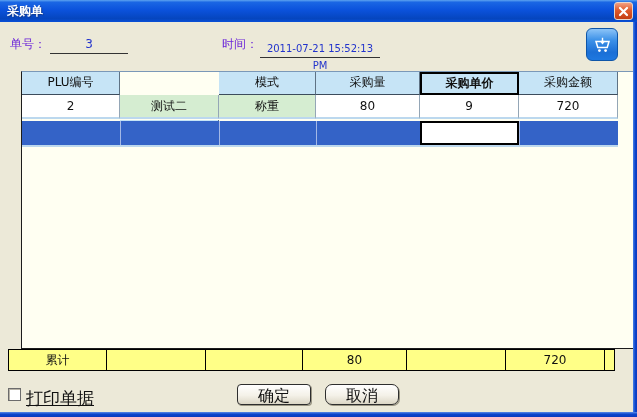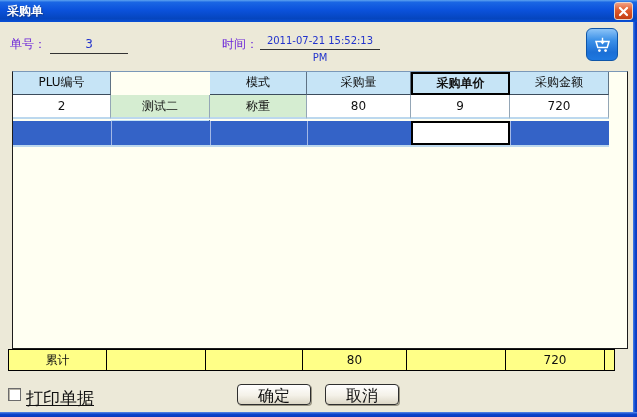--- a/index.html
+++ b/index.html
@@ -26,21 +26,21 @@
   .field-value{position:absolute;font-size:12px;color:#2233CC;text-align:center;
     border-bottom:1px solid #333;height:17px;line-height:17px;}
   .field-value.small{font-size:10px;}
 
   .cart-btn{position:absolute;left:586px;top:28px;width:32px;height:33px;border-radius:6px;
     border:1px solid #0E55A8;box-sizing:border-box;
     background:linear-gradient(180deg,#8CC4F8 0%,#3E92E8 35%,#1B6FD6 75%,#1E78E0 100%);
     display:flex;align-items:center;justify-content:center;cursor:pointer;}
 
   
-  .grid{position:absolute;left:12px;top:71px;width:616px;height:278px;box-sizing:border-box;
+  .grid{position:absolute;left:21px;top:71px;width:616px;height:278px;box-sizing:border-box;
     background:#FFFFF2;border:1px solid #1c1c1c;border-top-color:#7A98B8;}
   .cell{position:absolute;box-sizing:border-box;text-align:center;font-size:12px;color:#111;overflow:hidden;white-space:nowrap;}
   .hdr{top:0;height:23px;line-height:21px;background:#C6E4F6;
     border-right:1px solid #5E7284;border-bottom:1px solid #3C4C5C;}
   .hdr.focused{border:2px solid #000;font-weight:bold;line-height:19px;}
   .r1{top:23px;height:24px;line-height:22px;background:#ffffff;
     border-right:1px solid #94A6B6;border-bottom:2px solid #BCD8EE;}
   .r1.green{background:#D5EDD1;}
   .sel-row{position:absolute;left:0;top:49px;width:596px;height:24px;background:#3463C7;
     border-bottom:2px solid #BCD8EE;box-sizing:content-box;}
@@ -74,21 +74,21 @@
       <svg width="11" height="11" viewBox="0 0 11 11">
         <path d="M2 2 L9 9 M9 2 L2 9" stroke="#ffffff" stroke-width="2.2" stroke-linecap="round"></path>
       </svg>
     </div>
   </div>
 
   <span class="field-label" style="left:10px;top:36px;">单号：</span>
   <span class="field-value" style="left:50px;top:36px;width:78px;">3</span>
 
   <span class="field-label" style="left:222px;top:36px;">时间：</span>
-  <span class="field-value small" style="left:260px;top:32px;width:120px;">2011-07-21 15:52:13 PM</span>
+  <span class="field-value small" style="left:260px;top:40px;width:120px;">2011-07-21 15:52:13 PM</span>
 
   <div class="cart-btn">
     <svg width="21" height="21" viewBox="0 0 21 21">
       <path d="M4 7.5 H17 L15.2 13.5 H5.8 Z" fill="none" stroke="#ffffff" stroke-width="1.5"></path>
       <path d="M10.5 3.8 V8.6 M8.6 7 L10.5 9.3 L12.4 7" fill="none" stroke="#ffffff" stroke-width="1.4"></path>
       <circle cx="7.4" cy="16.6" r="1.4" fill="#ffffff"></circle>
       <circle cx="13.6" cy="16.6" r="1.4" fill="#ffffff"></circle>
     </svg>
   </div>
 
@@ -125,17 +125,17 @@
     <div class="tcell" style="left:294px;width:104px;">80</div>
     <div class="tcell" style="left:398px;width:99px;"></div>
     <div class="tcell" style="left:497px;width:99px;">720</div>
     <div class="tcell" style="left:596px;width:9px;border-right:none;"></div>
   </div>
 
   <div class="checkbox"></div>
   <span class="checkbox-label">打印单据</span>
 
   <button class="xp-btn" style="left:237px;">确定</button>
-  <button class="xp-btn" style="left:325px;">取消</button>
+  <button class="xp-btn" style="left:325px;border-radius:7px;">取消</button>
 
   <div class="border-right"></div>
   <div class="border-bottom"></div>
 </div>
 
 </body></html>

